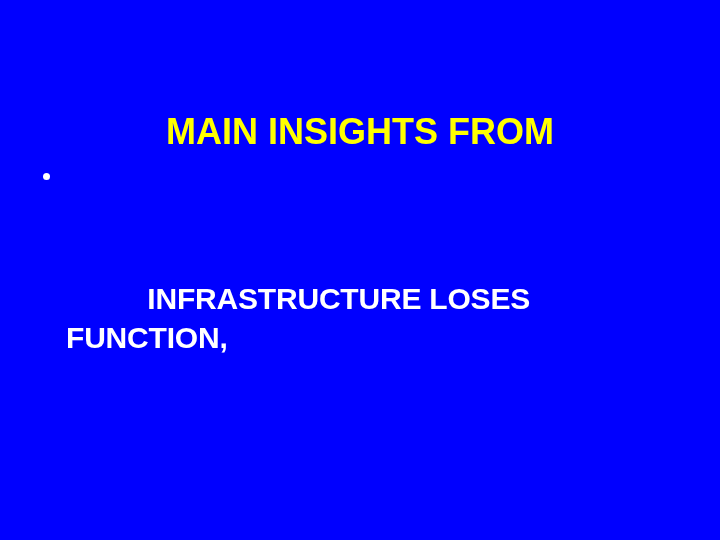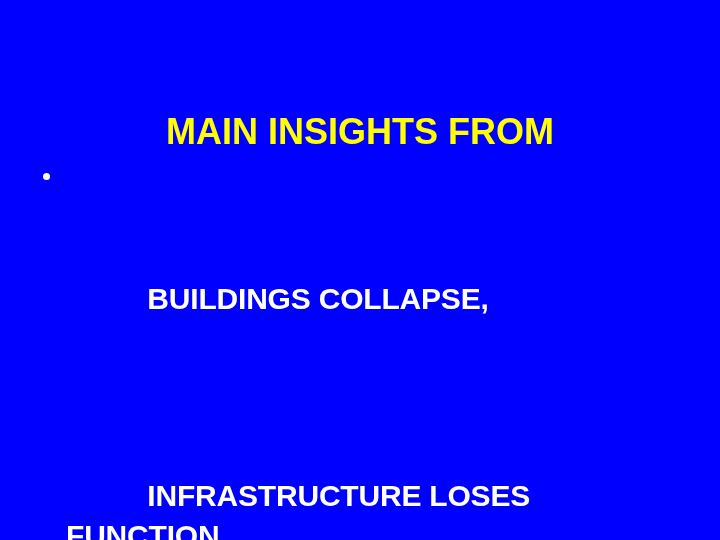--- a/index.html
+++ b/index.html
@@ -85,23 +85,20 @@
     <span class="title-line">MAIN INSIGHTS FROM</span>
   </div>
 
   <div id="body-block">
     <div class="bullet-row">
       <span class="bullet-marker">
         <span class="bullet-dot"></span>
       </span>
       <span class="bullet-text">
         <span class="ln">
-          <span>BUILDINGS COLLAPSE,</span><span class="hl"></span>
-        </span>
-        <span class="ln">
           <span>INFRASTRUCTURE LOSES FUNCTION,</span><span class="hl"></span>
         </span>
         
         
         
         
         
       </span>
     </div>
   </div>

